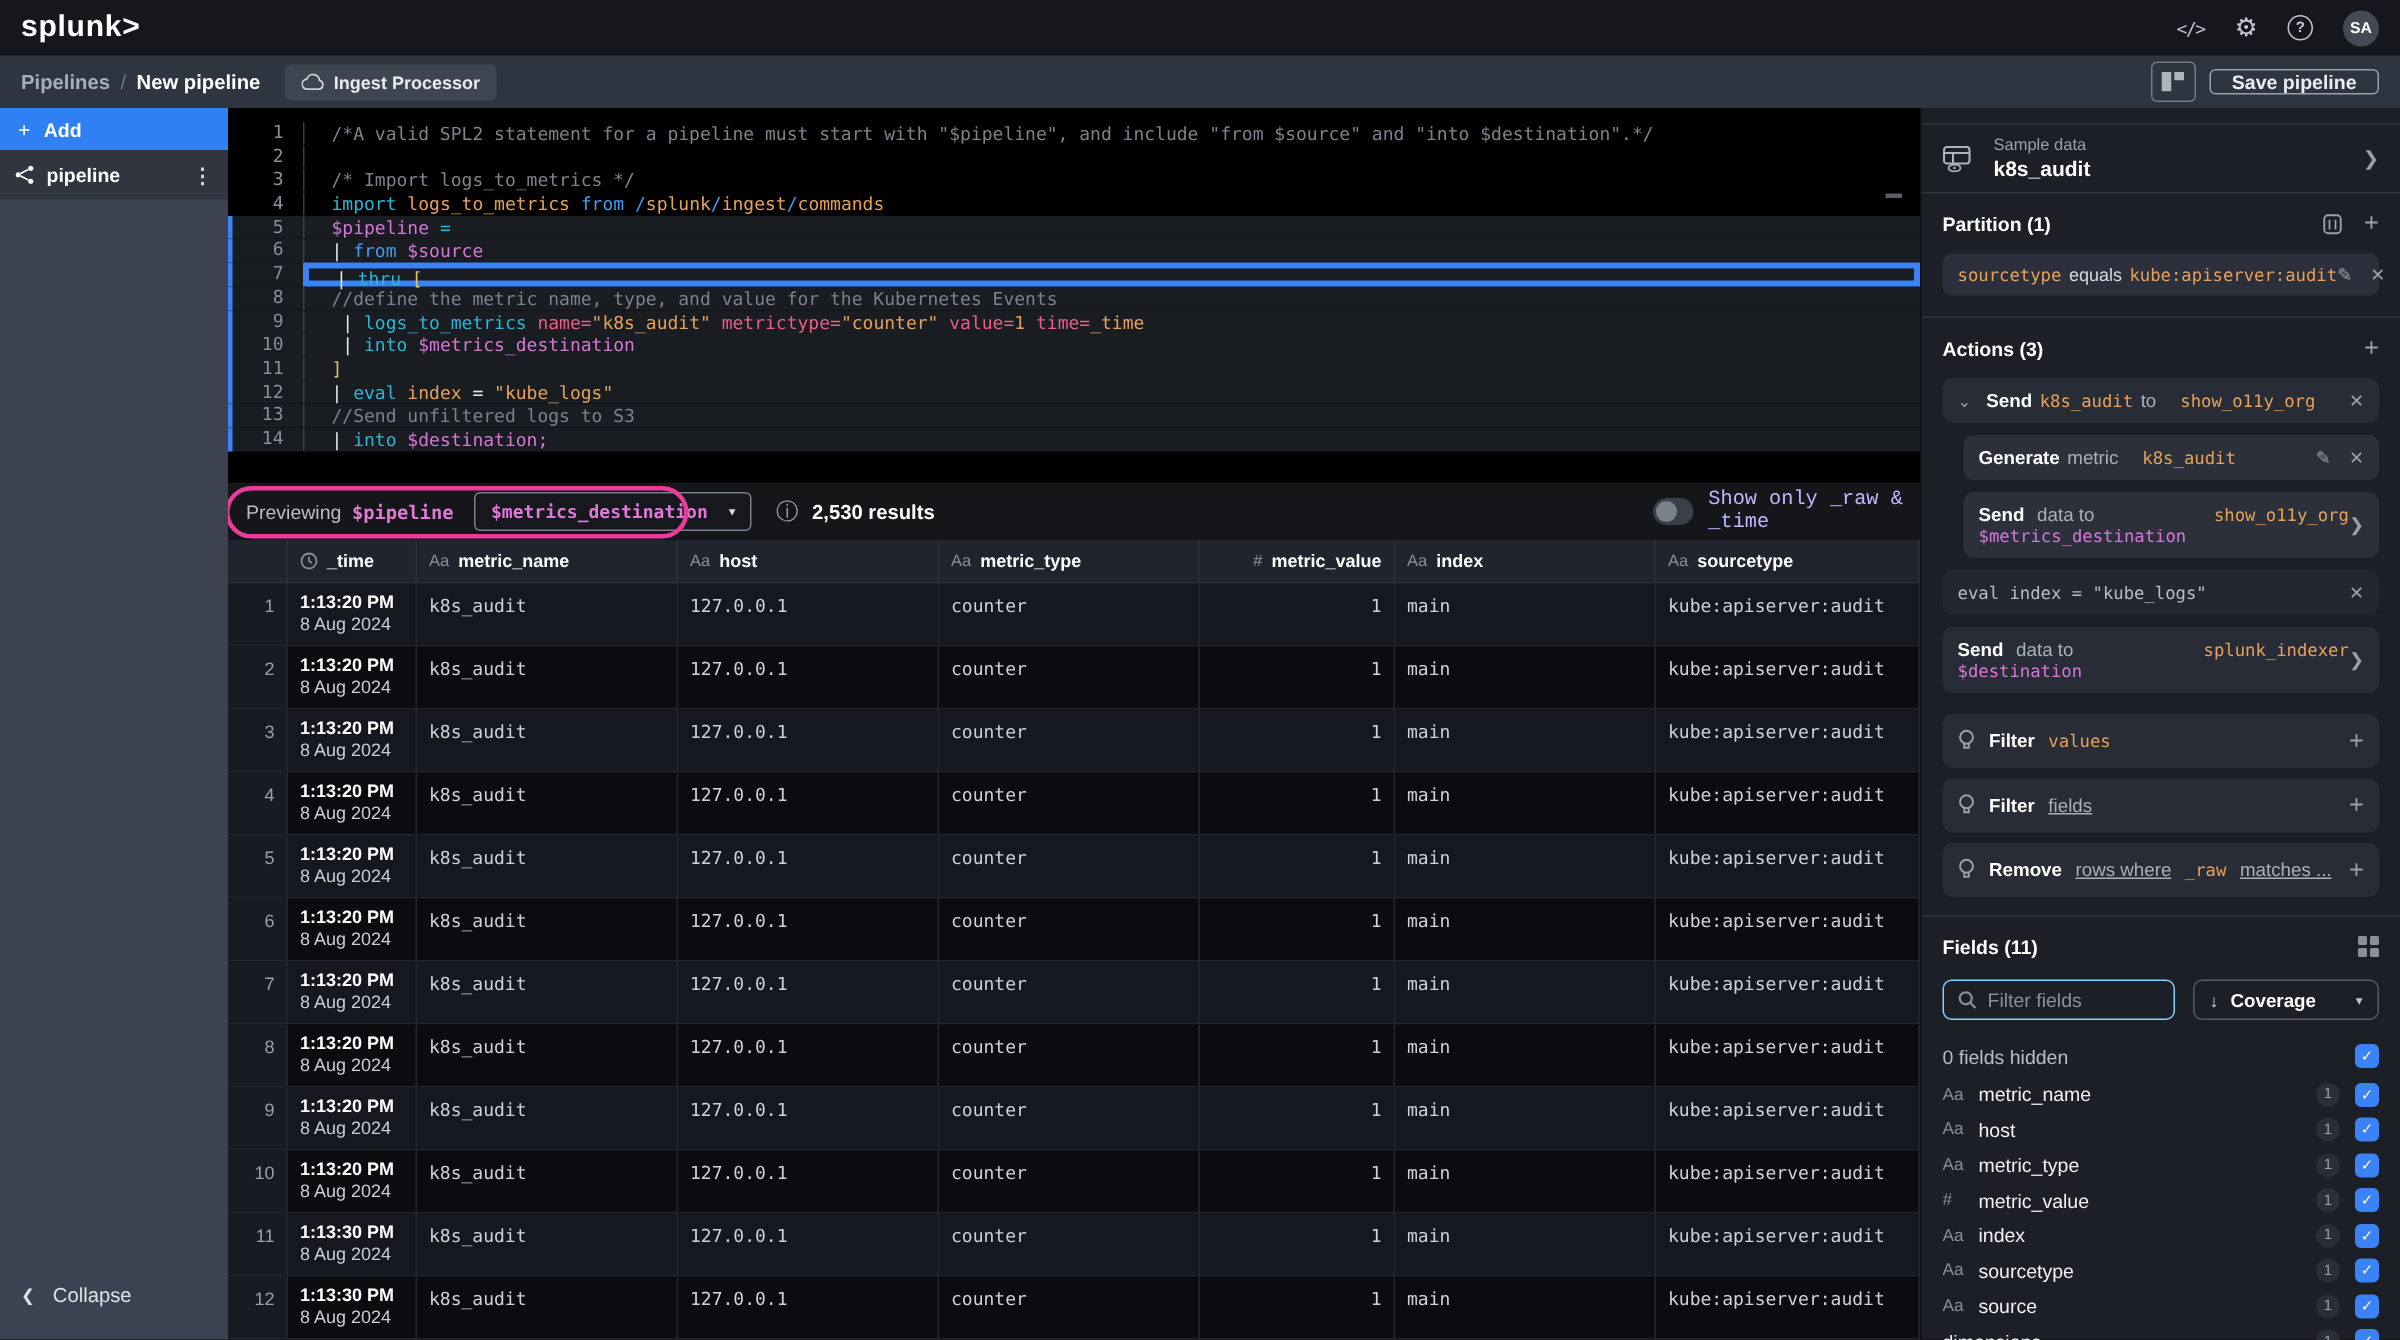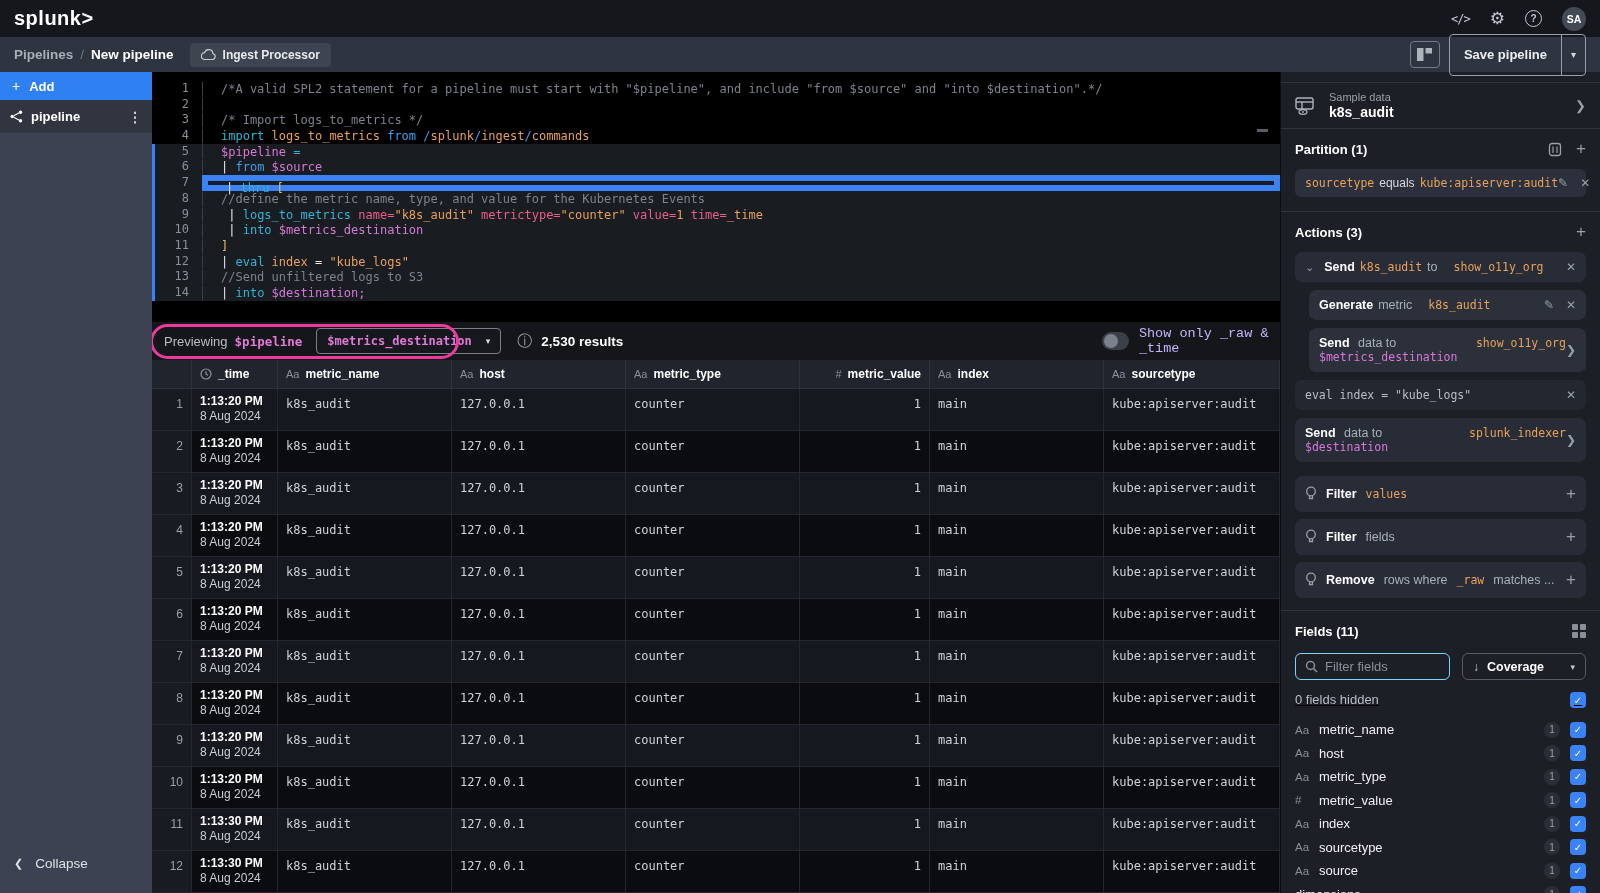--- a/index.html
+++ b/index.html
@@ -18,40 +18,40 @@
   .avatar { width:24px; height:24px; border-radius:50%; background:#434955; color:#fff; font-size:10.5px; font-weight:bold; display:flex; align-items:center; justify-content:center; }
 
   
   .navbar { position:absolute; left:0; top:37px; width:1600px; height:35px; background:#2e3440; display:flex; align-items:center; padding:0 14px; z-index:5; }
   .crumb-parent { color:#a8aeb8; font-size:13.5px;font-weight:bold; }
   .crumb-sep { color:#707682; margin:0 7px; font-size:13.5px; }
   .crumb-current { color:#fff; font-weight:bold; font-size:13.5px; }
   .ip-badge { margin-left:16px; background:#3e4450; border-radius:4px; height:24px; display:flex; align-items:center; gap:7px; padding:0 11px; color:#e8eaee; font-size:12px; font-weight:bold; }
   .navbar-right { margin-left:auto; display:flex; align-items:center; gap:9px; }
   .layout-btn { width:30px; height:27px; border:1px solid #767c86; border-radius:4px; display:flex; align-items:center; justify-content:center; cursor:pointer; }
-  .save-split { display:flex; align-items:stretch; border:1px solid #9aa0a9; border-radius:4px; height:42px; overflow:hidden; }
+  .save-split { display:flex; align-items:stretch; border:1px solid #9aa0a9; border-radius:4px; height:17px; overflow:hidden;flex-direction:column; }
   .save-main { display:flex; align-items:center; padding:0 14px; color:#eceef2; font-size:13px; font-weight:bold; cursor:pointer; }
   .save-caret { display:flex; align-items:center; padding:0 9px; border-left:1px solid #9aa0a9; color:#d6dae0; font-size:10px; cursor:pointer; }
 
   
   .sidebar { position:absolute; left:0; top:72px; width:152px; height:821px; background:#3c4251; z-index:4; }
   .add-btn { height:28px; background:#2f80f2; color:#fff; display:flex; align-items:center; gap:9px; padding:0 12px; font-size:13px; font-weight:bold; cursor:pointer; }
   .add-plus { font-size:14px; font-weight:normal; }
   .side-item { height:33px; background:#30353f; color:#fff; display:flex; align-items:center; gap:8px; padding:0 10px; font-size:13px; font-weight:bold; cursor:pointer; }
   .side-kebab { margin-left:auto; color:#cfd3da; font-size:14px; cursor:pointer; }
   .collapse { position:absolute; left:14px; bottom:22px; color:#dde0e6; font-size:13.5px; display:flex; align-items:center; gap:12px; cursor:pointer; }
   .collapse .chv { font-size:11px; }
 
   
   .editor { position:absolute; left:152px; top:72px; width:1128px; height:250px; background:#000; font-family:"DejaVu Sans Mono",monospace; font-size:12px; padding-top:9px; }
   .ed-row { display:flex; height:15.7px; line-height:15.7px; border-left:3px solid transparent; }
   .ed-row.active { background:#191c21; border-left-color:#3b82f6; }
   .ed-gutter { width:47px; text-align:right; padding-right:13px; color:#8a8f98; flex:none; }
   .ed-code { flex:1; border-left:1px solid #3a3e46; padding-left:18px; white-space:pre; border-top:1px solid transparent; border-bottom:1px solid transparent; }
-  .ed-row.current .ed-code { border:6px solid #3b82f6; }
+  .ed-row.current .ed-code { border:4px solid #3b82f6; }
   .tk-cm{color:#7d828c} .tk-kw{color:#2eb5d6} .tk-kwb{color:#419df0} .tk-str{color:#e8a158}
   .tk-var{color:#d678d8} .tk-attr{color:#ea5f87} .tk-pu{color:#e8eaed} .tk-br{color:#e2bf6c}
   .minimap-dash { position:absolute; right:12px; top:57px; width:11px; height:3px; background:#5a5f66; }
 
   
   .previewbar { position:absolute; left:152px; top:322px; width:1128px; height:38px; background:#14161a; display:flex; align-items:center; padding-left:12px; }
   .prev-label { color:#b9bec6; font-size:13px; margin-right:7px; }
   .prev-var { color:#e07ad6; font-size:12.5px; font-weight:bold; }
   .dest-select { margin-left:14px; height:26px; border:1px solid #7a8089; border-radius:4px; background:#16181d; display:flex; align-items:center; gap:14px; padding:0 10px; cursor:pointer; }
   .dest-select .val { color:#e07ad6; font-size:12px; font-weight:bold; }
@@ -110,32 +110,32 @@
   .acard .code-p { color:#d678d8; font-family:"DejaVu Sans Mono",monospace; font-size:11.5px; }
   .acard .x { margin-left:auto; color:#9aa0a8; font-size:12px; }
   .acard .chevd { color:#9aa0a8; font-size:11px; margin-right:10px; }
   .acard .lines { display:flex; flex-direction:row; gap:3px; }
   .acard .sub-o { color:#e8a158; font-family:"DejaVu Sans Mono",monospace; font-size:11.5px; }
   .acard .card-ics { margin-left:auto; display:flex; gap:12px; color:#9aa0a8; font-size:12px; }
   .acard.evalc { background:#232730; }
   .acard.evalc .ev { color:#b8bdc6; font-family:"DejaVu Sans Mono",monospace; font-size:11.5px; }
   .sug { background:#272c37; border-radius:7px; display:flex; align-items:center; gap:9px; padding:8px 10px; margin-bottom:7px; font-size:12.5px; cursor:pointer; }
   .sug .b { color:#fff; font-weight:bold; }
-  .sug .pl { color:#aab0ba; }
+  .sug .pl { color:#aab0ba;text-decoration:underline; }
   .sug .cd { color:#e8a158; font-family:"DejaVu Sans Mono",monospace; font-size:11.5px; }
   .sug .plus-ic { margin-left:auto; }
   .fields-controls { display:flex; gap:12px; margin:2px 0 12px; }
   .filter-input { flex:1; height:27px; border:1px solid #7dd3fc; border-radius:6px; display:flex; align-items:center; gap:7px; padding:0 9px; }
   .filter-input input { background:transparent; border:none; outline:none; color:#d6dae0; font-size:13px; width:80px; font-family:"Liberation Sans",sans-serif; }
   .filter-input input::placeholder { color:#8a9098; }
   .coverage-btn { width:124px; height:27px; border:1px solid #565c66; border-radius:6px; display:flex; align-items:center; gap:8px; padding:0 10px; cursor:pointer; }
   .coverage-btn .da { color:#c3c8cf; font-size:12px; }
   .coverage-btn .cl { color:#fff; font-size:12.5px; font-weight:bold; }
   .coverage-btn .car { margin-left:auto; color:#c3c8cf; font-size:9px; }
-  .hidden-row { display:flex; align-items:flex-start; height:24px; margin-bottom:2px;text-decoration:underline; }
+  .hidden-row { display:flex; align-items:center; height:24px; margin-bottom:2px; }
   .hidden-row .txt { color:#b8bdc6; font-size:13px; }
   .field-row { display:flex; align-items:center; height:23.5px; }
   .field-row .fic { width:24px; color:#8a8f98; font-size:11.5px; flex:none; }
   .field-row .fname { color:#f0f1f4; font-size:13px; }
   .count-badge { margin-left:auto; width:16px; height:16px; border-radius:50%; background:#2a2e37; color:#9aa0a8; font-size:10px; display:flex; align-items:center; justify-content:center; margin-right:10px; }
   .checkbox { width:16px; height:16px; border-radius:4px; background:#3b82f6; color:#fff; font-size:10px; display:flex; align-items:center; justify-content:center; flex:none; cursor:pointer; }
   .hidden-row .checkbox { margin-left:auto; }
   .grid-ic { display:grid; grid-template-columns:6px 6px; grid-gap:2px; cursor:pointer; }
   .grid-ic div { width:6px; height:6px; background:#8a9098; border-radius:1px; }
   svg { display:block; }

